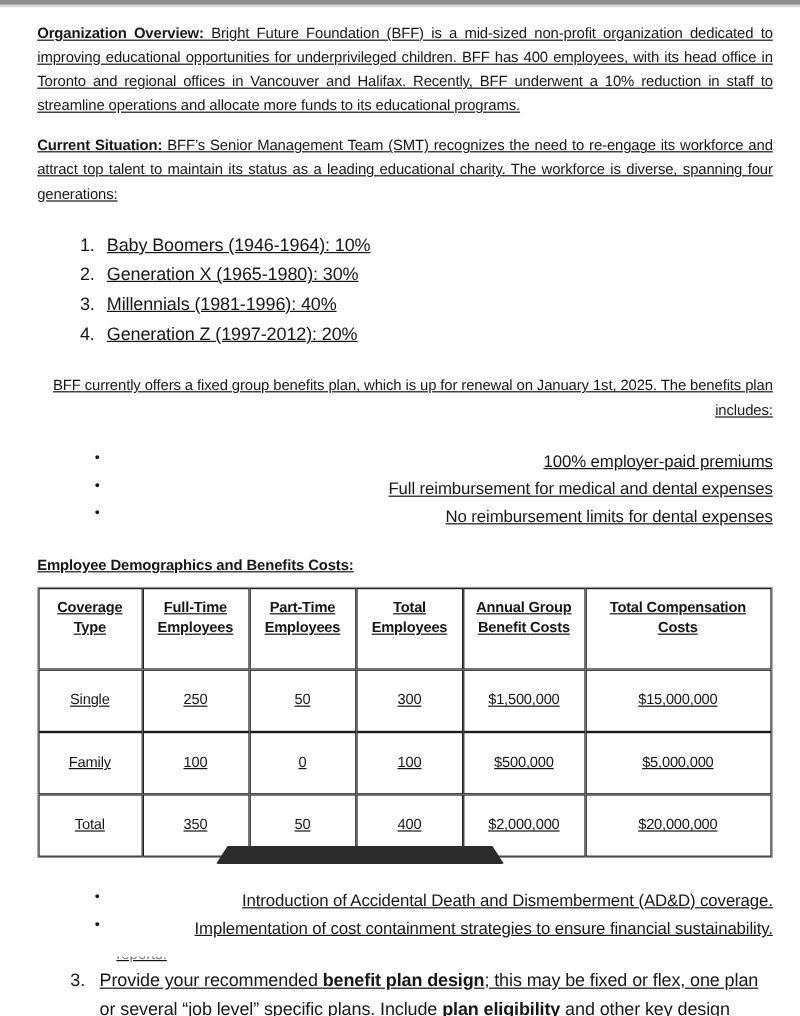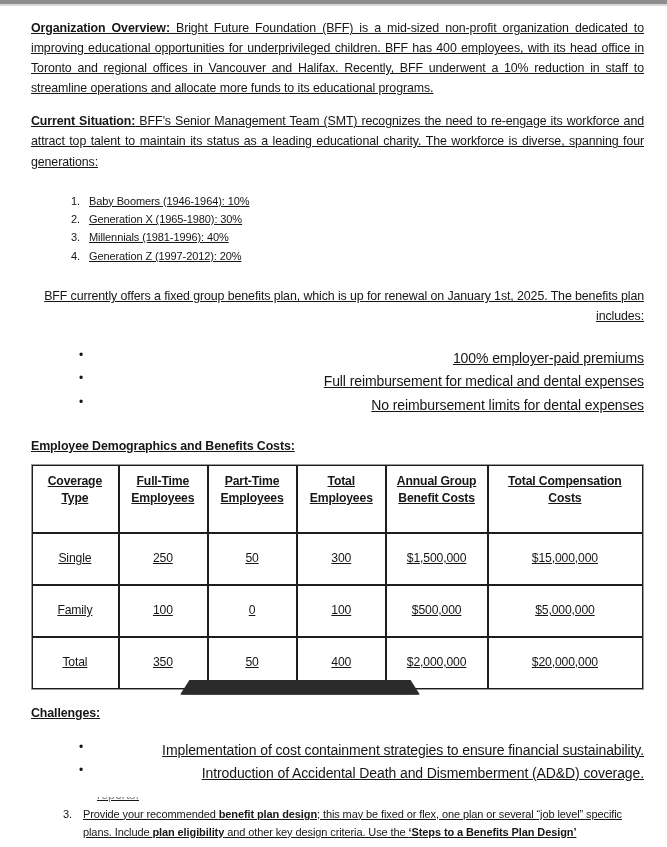--- a/index.html
+++ b/index.html
@@ -64,21 +64,21 @@
     text-align: right;
   }
 
   b, strong, .bold {
     font-weight: bold;
   }
 
   ol.num-list {
     margin: 0 0 13px 0;
     padding-left: 52px;
-    font-size: 11px;
+    font-size: 15px;
     line-height: 1.58;
   }
   ol.num-list > li {
     margin: 0 0 1px 0;
     padding-left: 6px;
     letter-spacing: -0.1px;
   }
 
   ul.bul-list {
     margin: 0 0 13px 0;
@@ -296,27 +296,26 @@
         </tr>
       </tbody>
     </table>
     <div class="scan-artifact"></div>
   </div>
 
   <div class="lower-block">
 
     <div class="spacer-16"></div>
 
-    <h3 class="section-head">Challenges:</h3>
 
     <div class="spacer-8"></div>
 
     <ul class="bul-list">
+      <li>Introduction of Accidental Death and Dismemberment (AD&amp;D) coverage.</li>
       <li>Implementation of cost containment strategies to ensure financial sustainability.</li>
-      <li>Introduction of Accidental Death and Dismemberment (AD&amp;D) coverage.</li>
     </ul>
 
     <div class="clipped-line">
       <span>reports.</span>
     </div>
 
     <ol class="num-list tail" start="3">
       <li>
         <span><span>Provide your recommended </span><b>benefit plan design</b><span>; this may be fixed or flex, one plan or several “job level” specific plans. Include </span><b>plan eligibility</b><span> and other key design criteria. Use the </span><b>‘Steps to a Benefits Plan Design’</b></span>
       </li>

